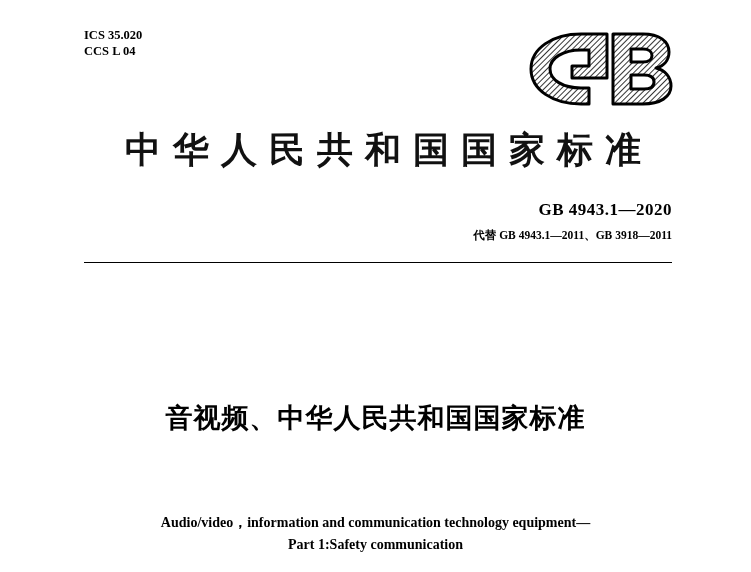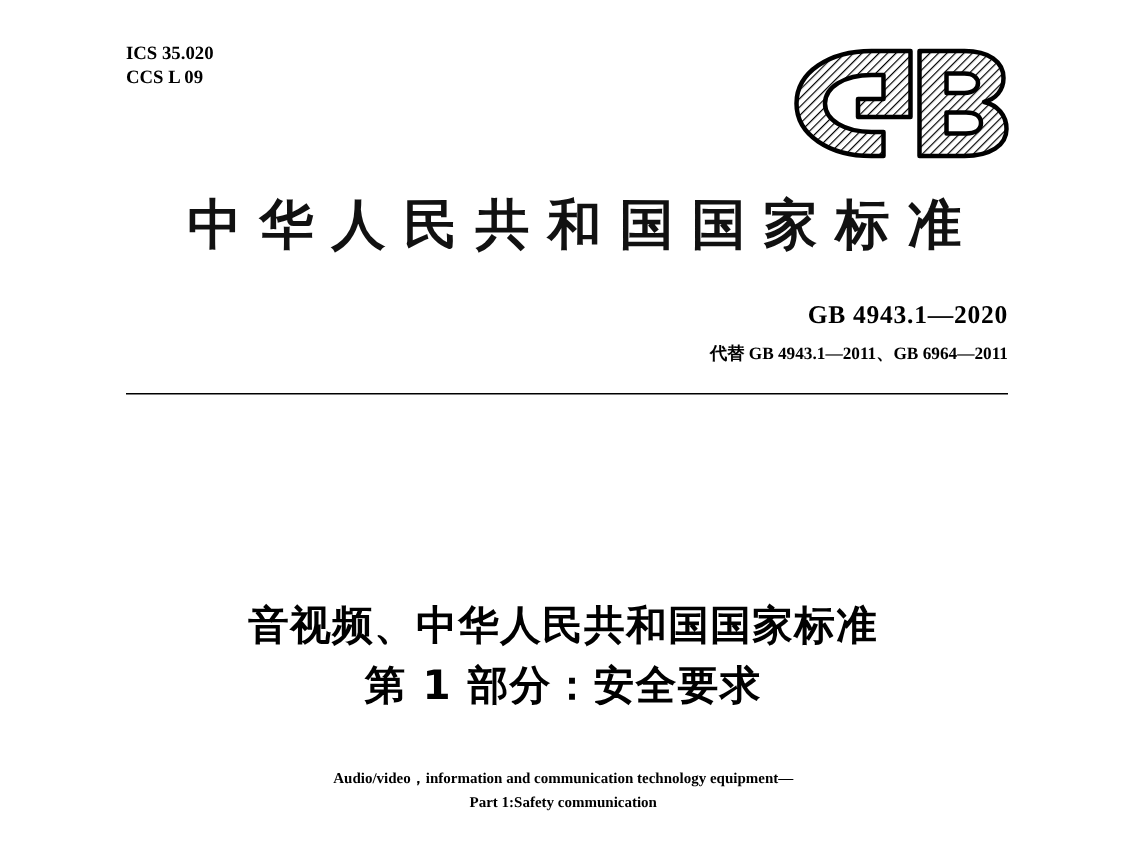--- a/index.html
+++ b/index.html
@@ -108,33 +108,33 @@
   .doc-title .line2 { display: block; }
 
   .doc-title-en {
     position: absolute;
     left: 0;
     right: 0;
     top: 512px;
     text-align: center;
     font-family: "Liberation Serif", serif;
     font-weight: bold;
-    font-size: 10px;
+    font-size: 14px;
     line-height: 1.55;
   }
   .doc-title-en .line2 { display: block; }
 </style>
 </head>
 <body>
 
 <div class="page">
 
   <div class="codes">
     <div>ICS 35.020</div>
-    <div>CCS L 09</div>
+    <div>CCS L 04</div>
   </div>
 
   <div class="gb-emblem">
     <svg width="150" height="78" viewBox="0 0 150 78" xmlns="http://www.w3.org/2000/svg">
       <defs>
         <pattern id="hatch" width="4" height="4" patternUnits="userSpaceOnUse" patternTransform="rotate(45)">
           <rect width="4" height="4" fill="#ffffff"></rect>
           <line x1="0" y1="0" x2="0" y2="4" stroke="#000000" stroke-width="1.6"></line>
         </pattern>
       </defs>
@@ -143,27 +143,26 @@
 
       <path d="M90 4 L120 4 C136 4, 146 11, 146 22 C146 30, 141 36, 133 38 C142 40, 148 47, 148 56 C148 67, 137 74, 120 74 L90 74 Z
                M108 19 L108 32 L120 32 C126 32, 129 29, 129 25.5 C129 22, 126 19, 120 19 Z
                M108 45 L108 59 L121 59 C128 59, 131 56, 131 52 C131 48, 128 45, 121 45 Z" fill="url(#hatch)" stroke="#000000" stroke-width="3" stroke-linejoin="round" fill-rule="evenodd"></path>
     </svg>
   </div>
 
   <div class="std-title">中华人民共和国国家标准</div>
 
   <div class="std-number">GB 4943.1—2020</div>
-  <div class="std-replaces">代替 GB 4943.1—2011、GB 6964—2011</div>
+  <div class="std-replaces">代替 GB 4943.1—2011、GB 3918—2011</div>
 
   <div class="rule"></div>
 
   <div class="doc-title">
     <span>音视频、中华人民共和国国家标准</span>
-    <span class="line2">第 1 部分：安全要求</span>
   </div>
 
   <div class="doc-title-en">
     <span>Audio/video，information and communication technology equipment—</span>
     <span class="line2">Part 1:Safety communication</span>
   </div>
 
 </div>
 
 </body></html>

